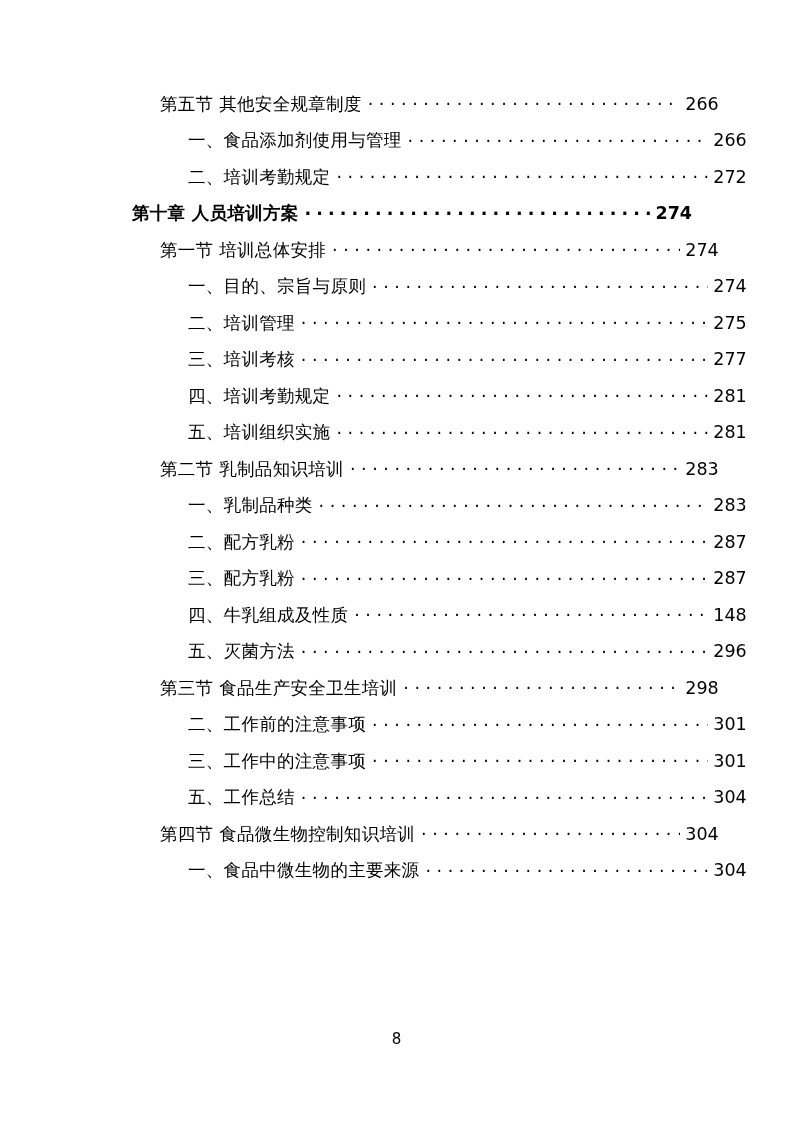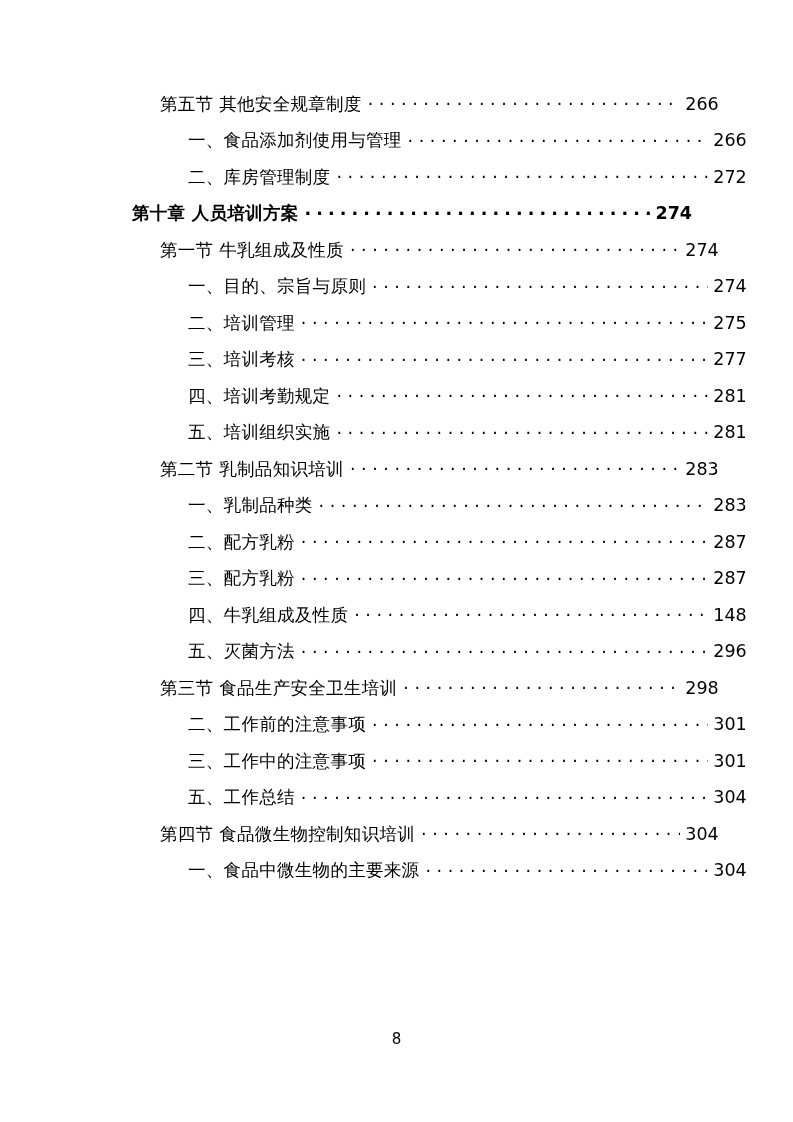--- a/index.html
+++ b/index.html
@@ -85,31 +85,31 @@
         <span class="label">第五节 其他安全规章制度</span>
         <span class="leader"></span>
         <span class="page-no">266</span>
       </div>
       <div class="entry lvl-item">
         <span class="label">一、食品添加剂使用与管理</span>
         <span class="leader"></span>
         <span class="page-no">266</span>
       </div>
       <div class="entry lvl-item">
-        <span class="label">二、库房管理制度</span>
+        <span class="label">二、培训考勤规定</span>
         <span class="leader"></span>
         <span class="page-no">272</span>
       </div>
       <div class="entry lvl-chapter">
         <span class="label">第十章 人员培训方案</span>
         <span class="leader"></span>
         <span class="page-no">274</span>
       </div>
       <div class="entry lvl-section">
-        <span class="label">第一节 牛乳组成及性质</span>
+        <span class="label">第一节 培训总体安排</span>
         <span class="leader"></span>
         <span class="page-no">274</span>
       </div>
       <div class="entry lvl-item">
         <span class="label">一、目的、宗旨与原则</span>
         <span class="leader"></span>
         <span class="page-no">274</span>
       </div>
       <div class="entry lvl-item">
         <span class="label">二、培训管理</span>

